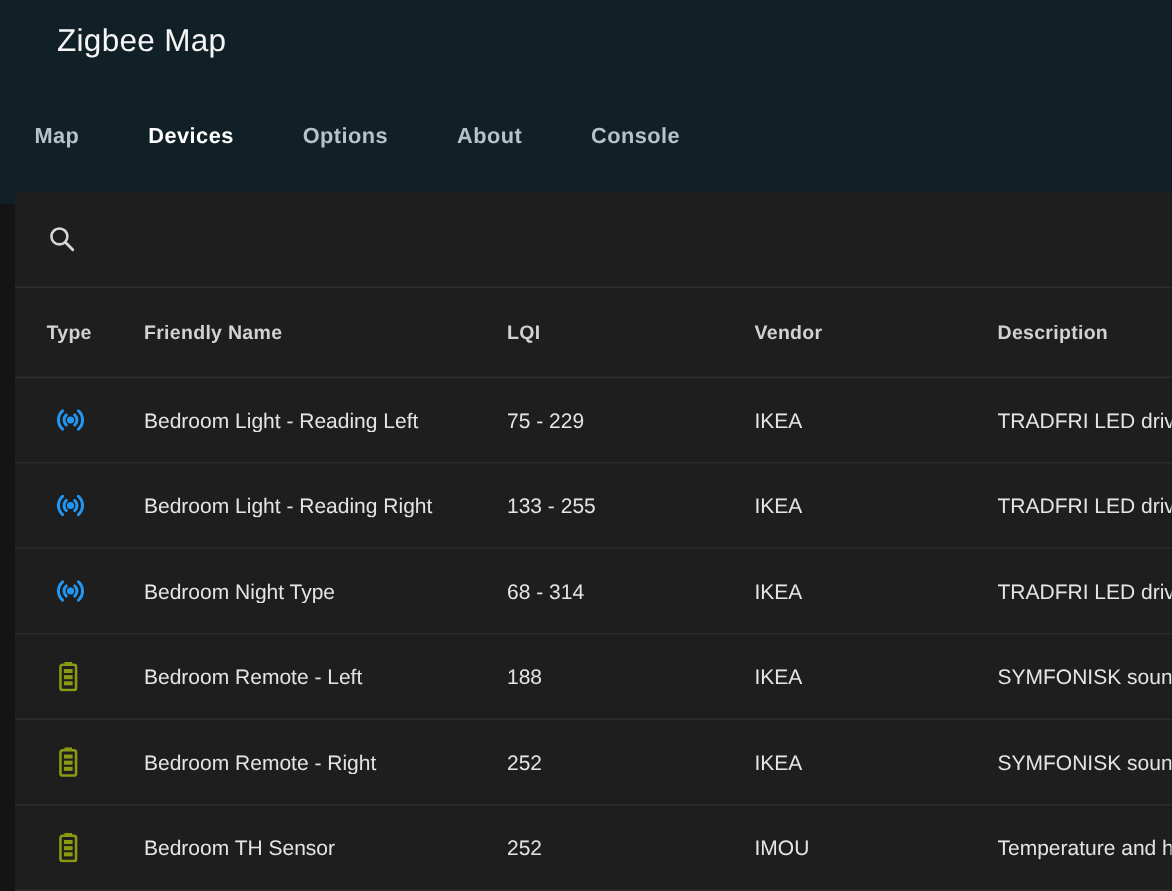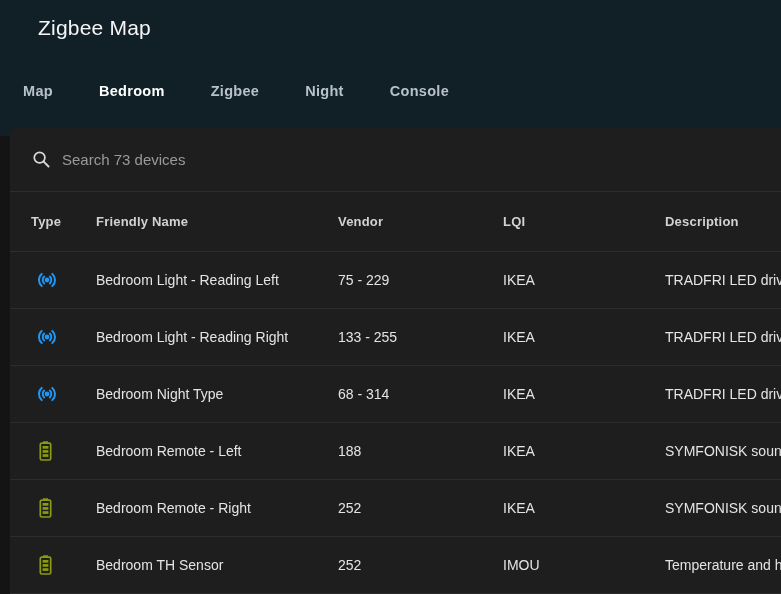--- a/index.html
+++ b/index.html
@@ -104,50 +104,49 @@
 </head>
 <body>
 
 <div class="app-header">
   <div class="app-title">Zigbee Map</div>
   <div class="tab-bar">
     <div class="tab">
       <span>Map</span>
     </div>
     <div class="tab active">
-      <span>Bedroom</span>
+      <span>Devices</span>
       <div class="tab-underline"></div>
     </div>
     <div class="tab">
-      <span>Zigbee</span>
-    </div>
-    <div class="tab">
-      <span>Night</span>
+      <span>Options</span>
+    </div>
+    <div class="tab">
+      <span>About</span>
     </div>
     <div class="tab">
       <span>Console</span>
     </div>
   </div>
 </div>
 
 <div class="devices-panel">
 
   <div class="search-bar">
     <svg class="search-icon" viewBox="0 0 20 20">
       <circle cx="8" cy="8" r="5.6" fill="none" stroke="#d8d8d8" stroke-width="1.8"></circle>
       <line x1="12.3" y1="12.3" x2="17.4" y2="17.4" stroke="#d8d8d8" stroke-width="2" stroke-linecap="round"></line>
     </svg>
-    <input class="search-input" type="text" placeholder="Search 73 devices" style="">
   </div>
 
   <div class="grid-row table-head">
     <div class="cell">Type</div>
     <div class="cell">Friendly Name</div>
+    <div class="cell">LQI</div>
     <div class="cell">Vendor</div>
-    <div class="cell">LQI</div>
     <div class="cell">Description</div>
   </div>
 
   <div class="grid-row device-row">
     <div class="type-cell">
       <svg class="router-glyph" viewBox="0 0 24 16">
         <circle cx="12" cy="8" r="2.4" fill="#2196f3"></circle>
         <path d="M9.2 4.6 A4.6 4.6 0 0 0 9.2 11.4" fill="none" stroke="#2196f3" stroke-width="2" stroke-linecap="round"></path>
         <path d="M14.8 4.6 A4.6 4.6 0 0 1 14.8 11.4" fill="none" stroke="#2196f3" stroke-width="2" stroke-linecap="round"></path>
         <path d="M6.7 1.9 A8.2 8.2 0 0 0 6.7 14.1" fill="none" stroke="#2196f3" stroke-width="2" stroke-linecap="round"></path>

